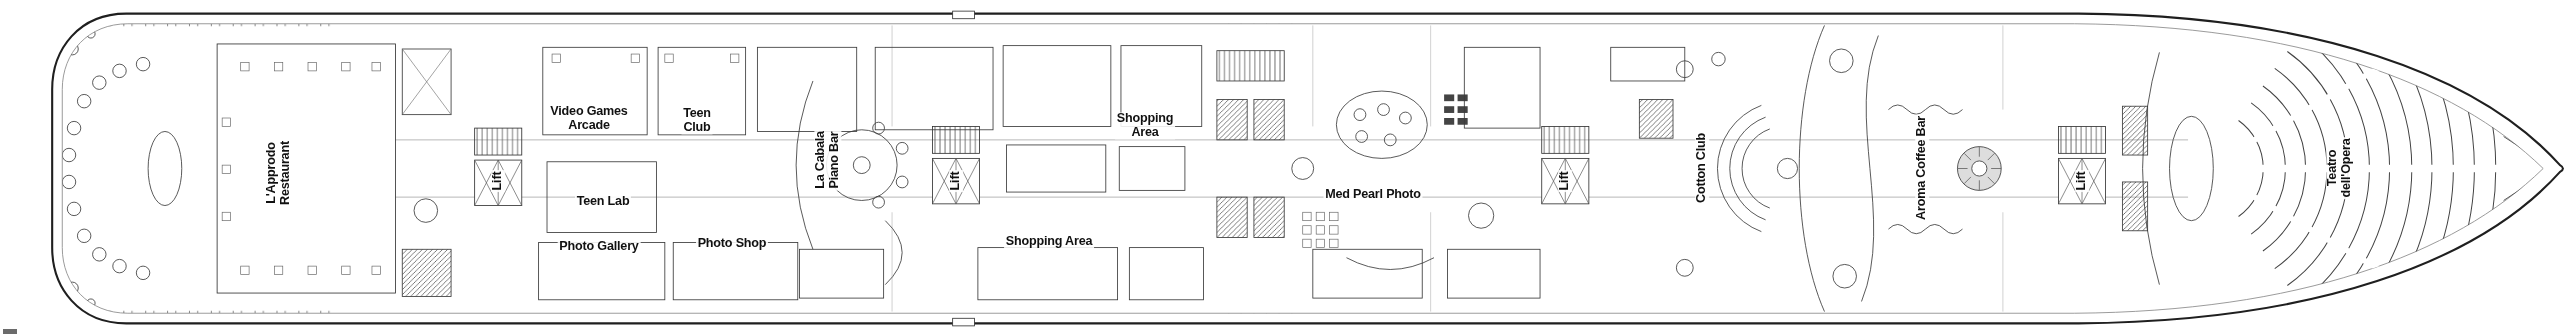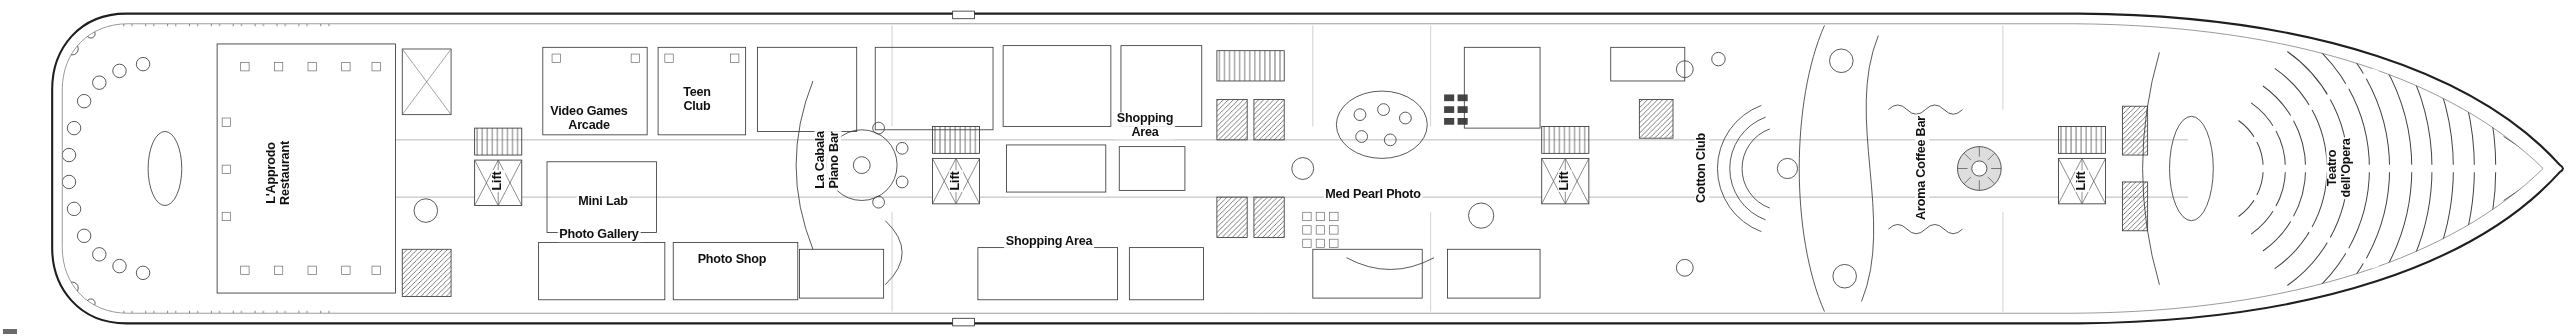--- a/index.html
+++ b/index.html
@@ -242,25 +242,25 @@
       </g>
     </g>
   </svg>
 
   <div class="labels">
     <div class="lbl rot" style="left:279px;top:173px">L'Approdo
 Restaurant</div>
     <div class="lbl rot" style="left:498px;top:181px">Lift</div>
     <div class="lbl" style="left:589px;top:119px">Video Games
 Arcade</div>
-    <div class="lbl" style="left:697px;top:100px">Teen
+    <div class="lbl" style="left:697px;top:121px">Teen
 Club</div>
-    <div class="lbl" style="left:603px;top:202px">Mini Lab</div>
-    <div class="lbl" style="left:599px;top:235px">Photo Gallery</div>
-    <div class="lbl" style="left:732px;top:260px">Photo Shop</div>
+    <div class="lbl" style="left:603px;top:202px">Teen Lab</div>
+    <div class="lbl" style="left:599px;top:247px">Photo Gallery</div>
+    <div class="lbl" style="left:732px;top:244px">Photo Shop</div>
     <div class="lbl rot" style="left:828px;top:160px">La Cabala
 Piano Bar</div>
     <div class="lbl rot" style="left:956px;top:181px">Lift</div>
     <div class="lbl" style="left:1145px;top:126px">Shopping
 Area</div>
     <div class="lbl" style="left:1049px;top:242px">Shopping Area</div>
     <div class="lbl" style="left:1373px;top:195px">Med Pearl Photo</div>
     <div class="lbl rot" style="left:1565px;top:181px">Lift</div>
     <div class="lbl rot" style="left:1702px;top:168px">Cotton Club</div>
     <div class="lbl rot" style="left:1922px;top:168px">Aroma Coffee Bar</div>

